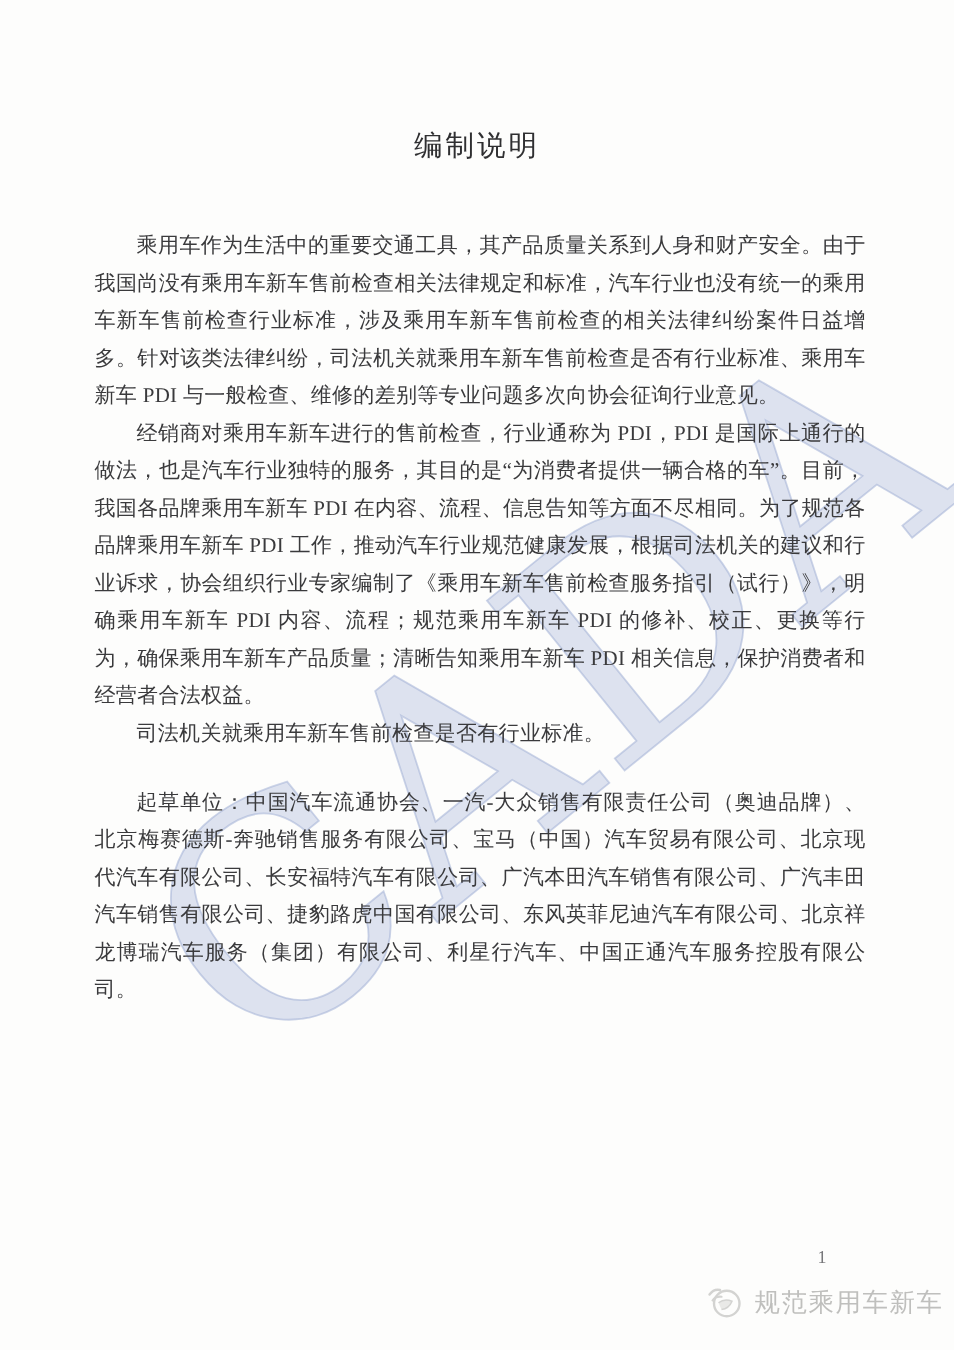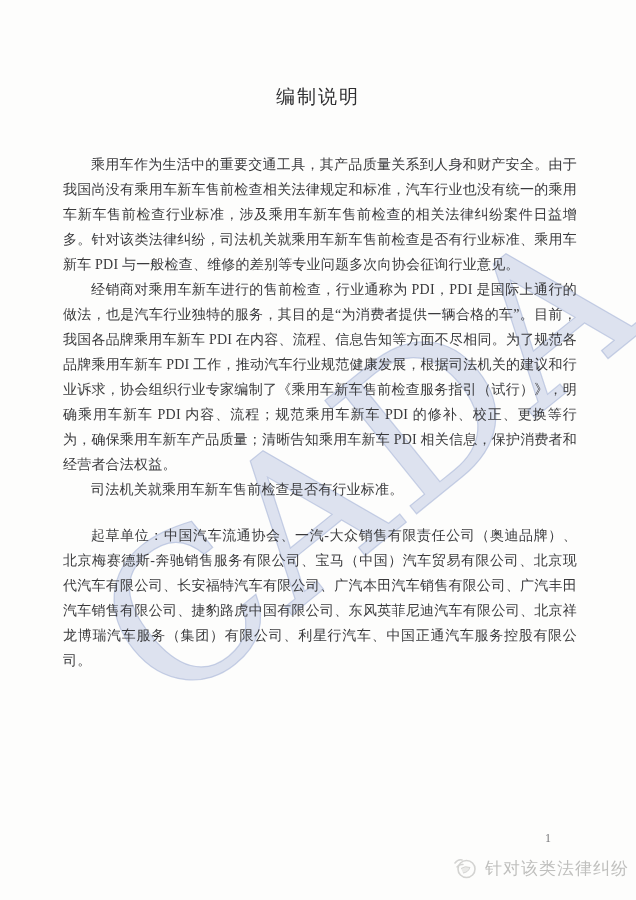--- a/index.html
+++ b/index.html
@@ -100,16 +100,16 @@
 
   <div class="page-number">1</div>
 
   <div class="footer-brand">
     <svg class="logo-icon" width="26" height="26" viewBox="0 0 26 26" aria-hidden="true">
       <circle cx="14.5" cy="14" r="8.5" fill="none" stroke="#d3d3d1" stroke-width="1.6"></circle>
       <path d="M3 8 q3 -4 7 -3" fill="none" stroke="#d3d3d1" stroke-width="1.6" stroke-linecap="round"></path>
       <path d="M5 12 q2 -3 6 -2.5" fill="none" stroke="#d3d3d1" stroke-width="1.4" stroke-linecap="round"></path>
       <path d="M9 13.5 q4 -3 9 -1 q-2 5 -7 5.5" fill="#e9e9e7" stroke="#d3d3d1" stroke-width="1"></path>
     </svg>
-    <span class="org-name">针对该类法律纠纷</span>
+    <span class="org-name">规范乘用车新车</span>
   </div>
 
 </div>
 
 </body></html>

